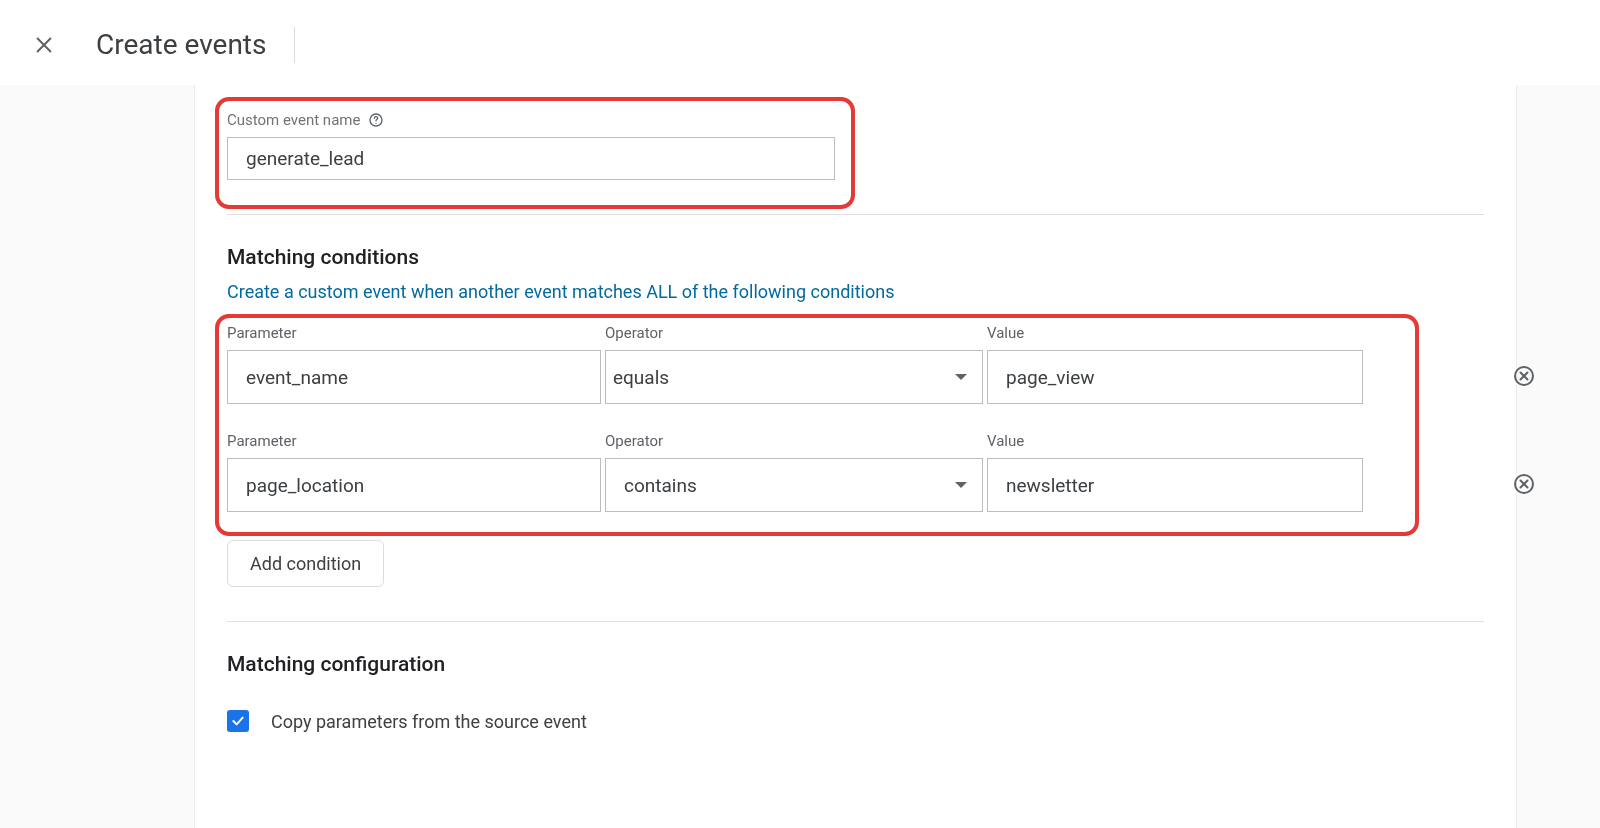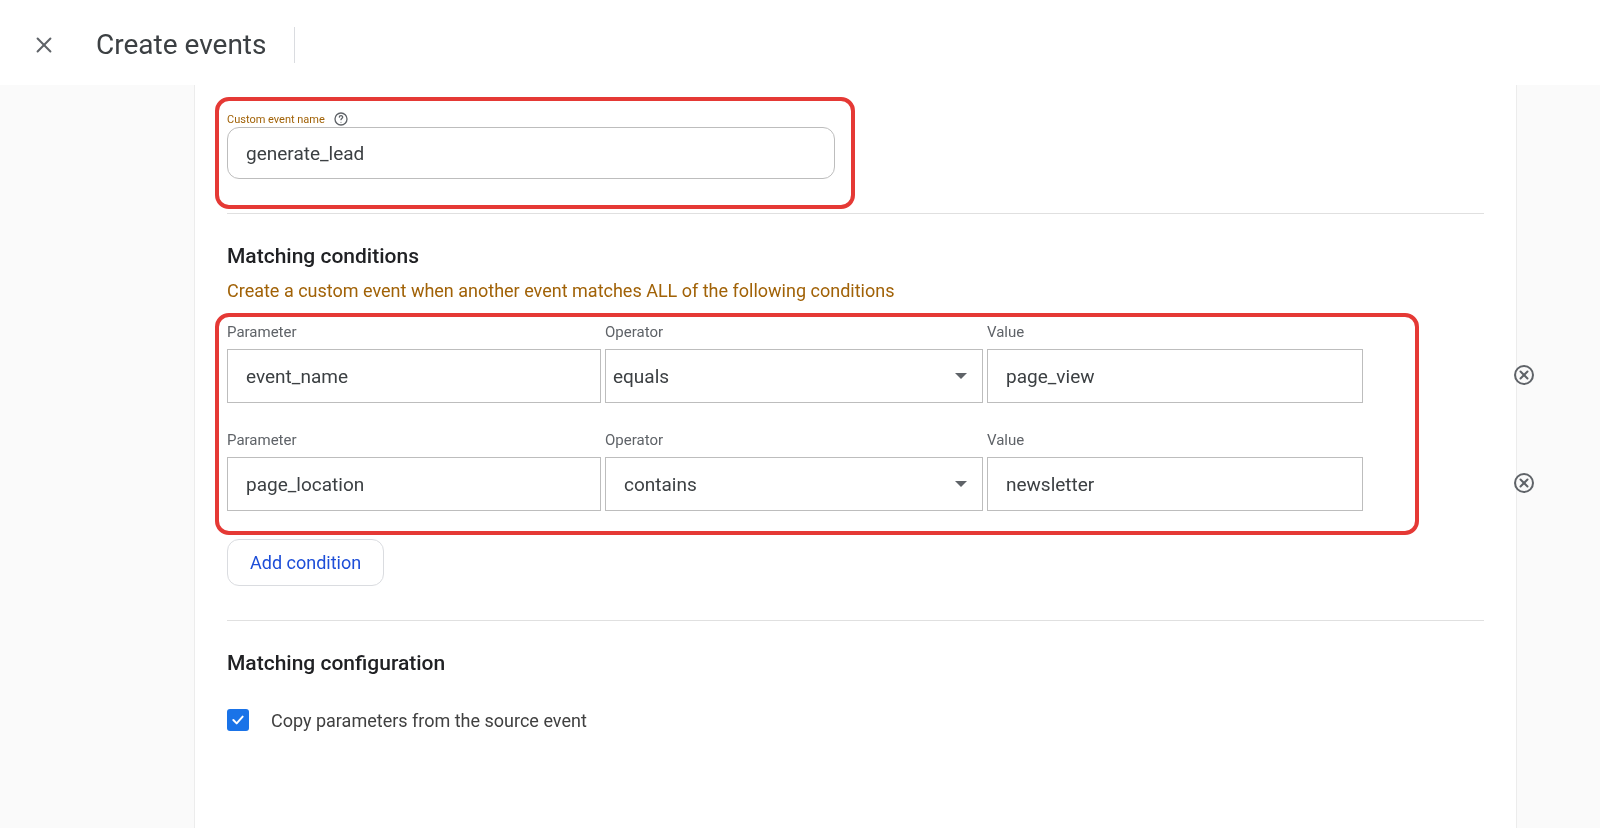--- a/index.html
+++ b/index.html
@@ -54,36 +54,37 @@
     right: 83px;
     top: 85px;
     bottom: 0;
     background: #fff;
     border-left: 1px solid #ececec;
     border-right: 1px solid #ececec;
     padding: 12px 32px 0 32px;
   }
 
   .field-label {
-    font-size: 11px;
-    color: #a16207;
+    font-size: 15px;
+    color: #737373;
+    margin-bottom: 8px;
     display: flex;
     align-items: center;
     gap: 8px;
   }
   .help-icon {
     width: 16px; height: 16px;
     color: #5f6368;
   }
 
   .text-input {
     width: 608px;
-    height: 52px;
+    height: 43px;
     border: 1px solid #bdbdbd;
-    border-radius: 12px;
+    border-radius: 0;
     padding: 0 18px;
     font-size: 19px;
     color: #3c4043;
     background: #fff;
     font-family: inherit;
   }
 
   .highlight-box {
     position: absolute;
     border: 4px solid #e53935;
@@ -99,21 +100,21 @@
   }
 
   .section-title {
     font-size: 21px;
     font-weight: 500;
     color: #202124;
     margin-bottom: 12px;
   }
   .section-sub {
     font-size: 18px;
-    color: #a16207;
+    color: #0369a1;
     margin-bottom: 22px;
   }
 
   .conditions { }
   .cond-row {
     display: grid;
     grid-template-columns: 374px 378px 376px;
     column-gap: 4px;
     align-items: start;
     position: relative;
@@ -159,24 +160,24 @@
     cursor: pointer;
     display: inline-flex;
     align-items: center; justify-content: center;
   }
   .remove-btn svg { width: 24px; height: 24px; }
 
   .add-cond-row { margin-top: 28px; }
   .add-cond {
     border: 1px solid #dadce0;
     background: #fff;
-    color: #1d4ed8;
+    color: #404040;
     font-size: 18px;
     padding: 12px 22px;
-    border-radius: 12px;
+    border-radius: 6px;
     cursor: pointer;
     font-family: inherit;
   }
 
   .param-config-title {
     font-size: 21px;
     font-weight: 500;
     color: #202124;
     margin-bottom: 34px;
   }

